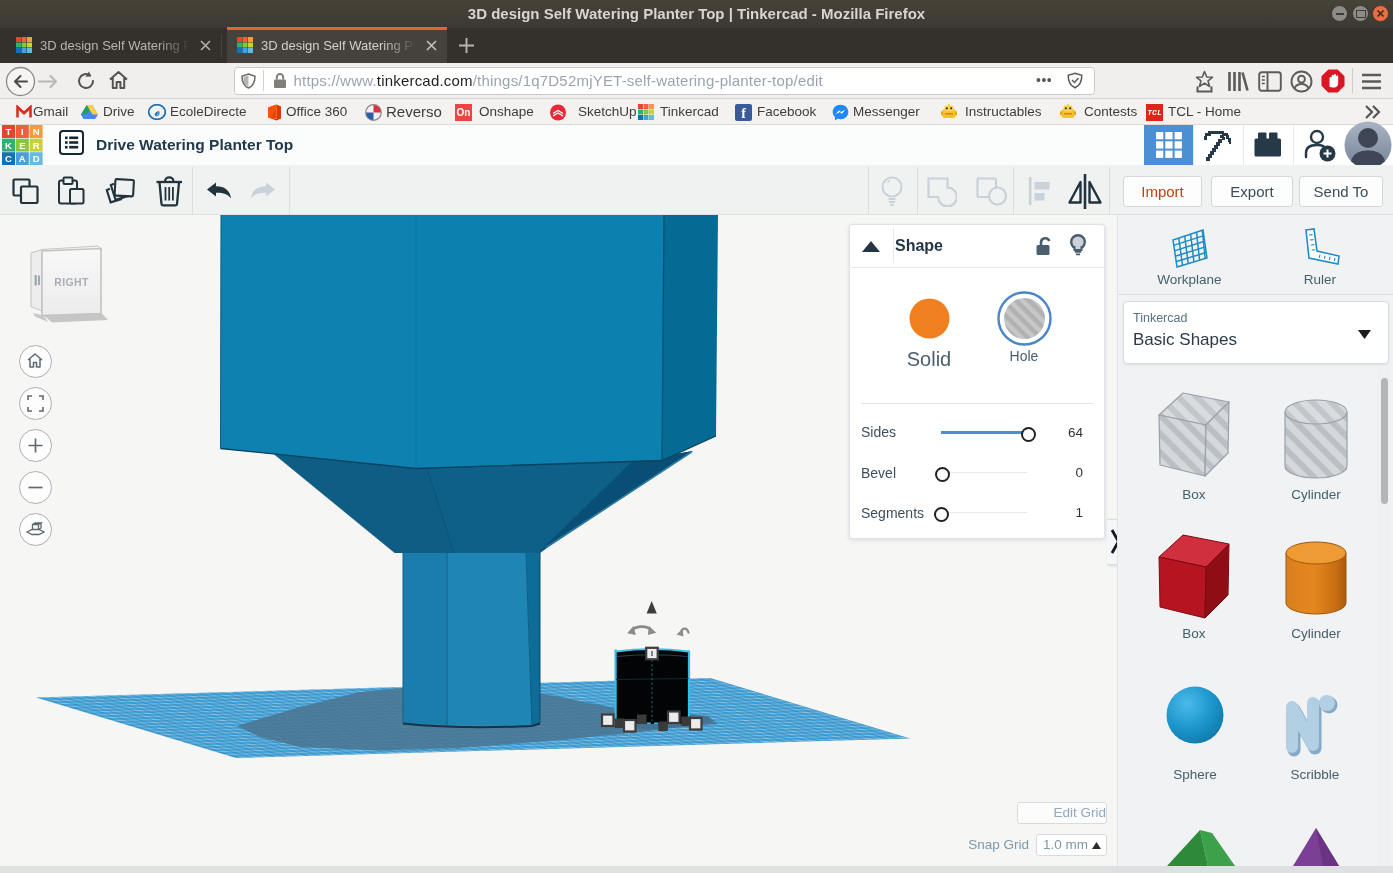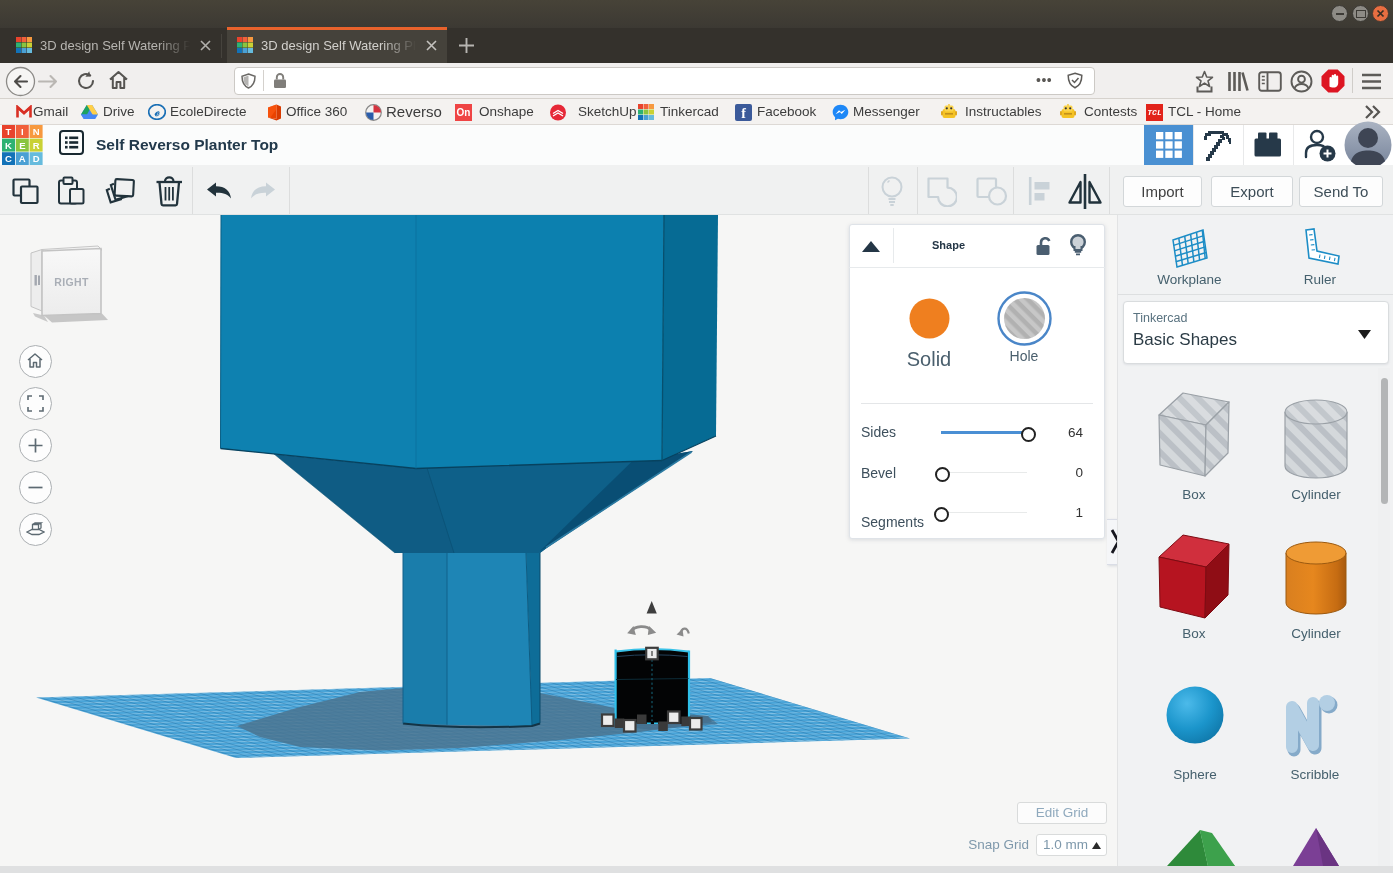--- a/index.html
+++ b/index.html
@@ -6,20 +6,22 @@
     font-family:"Liberation Sans",sans-serif;}
   .abs{position:absolute;}
   #page{position:relative;width:1393px;height:873px;background:#f6f6f5;overflow:hidden;}
   svg{display:block;}
 </style>
 </head>
 <body>
 <div id="page">
 
 <div class="abs" style="left:0;top:0;width:1393px;height:28px;background:linear-gradient(#474338,#3c3933);"></div>
+<div class="abs" style="left:0;top:0;width:1393px;height:28px;text-align:center;line-height:28px;
+  font-size:15px;font-weight:bold;color:#d8d5d1;">3D design Self Watering Planter Top | Tinkercad - Mozilla Firefox</div>
 <div class="abs" style="left:1331px;top:5px;width:17px;height:17px;border-radius:50%;background:#8d8b85;border:1px solid #3a3833;box-sizing:border-box;">
   <div class="abs" style="left:3.5px;top:6.8px;width:8.5px;height:1.8px;background:#3d3b36;"></div>
 </div>
 <div class="abs" style="left:1351.5px;top:5px;width:17px;height:17px;border-radius:50%;background:#8d8b85;border:1px solid #3a3833;box-sizing:border-box;">
   <div class="abs" style="left:3.8px;top:4.2px;width:7.5px;height:5.5px;border:1.6px solid #3d3b36;"></div>
 </div>
 <div class="abs" style="left:1372px;top:5px;width:17px;height:17px;border-radius:50%;background:#e96e41;border:1px solid #4a3a30;box-sizing:border-box;">
   <svg width="15" height="15">
         <path d="M4.5 4.5 L10.5 10.5 M10.5 4.5 L4.5 10.5" stroke="#382e23" stroke-width="1.7"></path>
       </svg>
@@ -87,20 +89,21 @@
 <div class="abs" style="left:234px;top:66.5px;width:861px;height:28px;background:#fff;border:1px solid #ccc9c5;border-radius:4px;box-sizing:border-box;"></div>
 <svg class="abs" style="left:241px;top:72.5px;" width="15" height="16" viewBox="0 0 15 16">
   <path d="M7.5 1 L14 3.2 C14 9.7 11.8 13 7.5 15 C3.2 13 1 9.7 1 3.2 Z" fill="none" stroke="#6b6966" stroke-width="1.5"></path>
   <path d="M7.5 2.6 L7.5 13.4 L4 11 C2.8 9 2.5 6 2.6 4.2 Z" fill="#6b6966" opacity="0.5"></path>
 </svg>
 <div class="abs" style="left:262.5px;top:70px;width:1px;height:21px;background:#d4d1cd;"></div>
 <svg class="abs" style="left:273px;top:72.5px;" width="14" height="16" viewBox="0 0 14 16">
   <rect x="1" y="6.5" width="12" height="8.5" rx="1.2" fill="#807e7a"></rect>
   <path d="M3.8 6.5 V4.2 a3.2 3.2 0 0 1 6.4 0 V6.5" fill="none" stroke="#807e7a" stroke-width="1.9"></path>
 </svg>
+<div class="abs" style="left:293.5px;top:66.5px;height:28px;line-height:28px;font-size:15px;letter-spacing:0.2px;color:#9aa4b2;white-space:nowrap;">https://www.<span style="color:#201f1e;">tinkercad.com</span>/things/1q7D52mjYET-self-watering-planter-top/edit</div>
 <div class="abs" style="left:1036px;top:66.5px;height:28px;line-height:26px;font-size:14px;letter-spacing:0.5px;color:#5a5855;">•••</div>
 <svg class="abs" style="left:1067px;top:72px;" width="16" height="17" viewBox="0 0 16 17">
   <path d="M8 1.2 L14.8 3.4 C14.8 10 12.4 13.7 8 15.8 C3.6 13.7 1.2 10 1.2 3.4 Z" fill="none" stroke="#5d5b58" stroke-width="1.5"></path>
   <path d="M5 8 L7.5 10.5 L11.5 6" fill="none" stroke="#5d5b58" stroke-width="1.5"></path>
 </svg>
 <svg class="abs" style="left:1193px;top:69px;" width="23" height="25" viewBox="0 0 23 25">
   <path d="M11.5 2.5 L13.7 8 L19.5 8.3 L15 11.9 L16.6 17.5 L11.5 14.1 L6.4 17.5 L8 11.9 L3.5 8.3 L9.3 8 Z" fill="none" stroke="#5d5b58" stroke-width="1.6" stroke-linejoin="round"></path>
   <path d="M4.5 17.5 L4.5 22.5 L18.5 22.5 L18.5 17.5" fill="none" stroke="#5d5b58" stroke-width="2"></path>
 </svg>
 <svg class="abs" style="left:1227px;top:70px;" width="23" height="23" viewBox="0 0 23 23">
@@ -240,21 +243,21 @@
 <div class="abs" style="left:59px;top:130px;width:25px;height:25px;border:2px solid #182830;border-radius:4px;box-sizing:border-box;">
   <svg width="21" height="21" viewBox="0 0 21 21">
     <rect x="4" y="4.5" width="2.6" height="2.6" fill="#182830"></rect>
         <rect x="4" y="9.2" width="2.6" height="2.6" fill="#182830"></rect>
         <rect x="4" y="13.9" width="2.6" height="2.6" fill="#182830"></rect>
     <rect x="8.2" y="4.5" width="9" height="2.6" fill="#182830"></rect>
         <rect x="8.2" y="9.2" width="9" height="2.6" fill="#182830"></rect>
         <rect x="8.2" y="13.9" width="9" height="2.6" fill="#182830"></rect>
   </svg>
 </div>
-<div class="abs" style="left:96px;top:125px;height:40px;line-height:40px;font-size:15.5px;font-weight:bold;color:#22394b;">Self Reverso Planter Top</div>
+<div class="abs" style="left:96px;top:125px;height:40px;line-height:40px;font-size:15.5px;font-weight:bold;color:#22394b;">Drive Watering Planter Top</div>
 
 <div class="abs" style="left:1144px;top:125px;width:49px;height:40px;background:#4a90d2;"></div>
 <svg class="abs" style="left:1156px;top:132px;" width="26" height="26" viewBox="0 0 26 26">
   <g fill="#fff">
   <rect x="0" y="0" width="7.3" height="7.3"></rect>
         <rect x="9.3" y="0" width="7.3" height="7.3"></rect>
         <rect x="18.6" y="0" width="7.3" height="7.3"></rect>
   <rect x="0" y="9.3" width="7.3" height="7.3"></rect>
         <rect x="9.3" y="9.3" width="7.3" height="7.3"></rect>
         <rect x="18.6" y="9.3" width="7.3" height="7.3"></rect>
@@ -371,21 +374,21 @@
   <rect x="6.5" y="5" width="15" height="7.5" fill="#c9d2d8"></rect>
   <rect x="6.5" y="16" width="10" height="7.5" fill="#c9d2d8"></rect>
 </svg>
 <svg class="abs" style="left:1066px;top:174px;" width="38" height="35" viewBox="0 0 38 35">
   <line x1="19" y1="0" x2="19" y2="35" stroke="#22333c" stroke-width="2.6"></line>
   <path d="M14.5 8 L14.5 28.5 L3.5 28.5 Z" fill="none" stroke="#22333c" stroke-width="2.4" stroke-linejoin="round"></path>
   <path d="M23.5 8 L23.5 28.5 L34.5 28.5 Z" fill="none" stroke="#22333c" stroke-width="2.4" stroke-linejoin="round"></path>
 </svg>
 <div class="abs" style="left:1109px;top:167px;width:1px;height:47px;background:#dcdddd;"></div>
 <div class="abs" style="left:1123px;top:176px;width:79px;height:31px;background:#fdfdfd;border:1px solid #d3d7d9;border-radius:3px;box-sizing:border-box;
-  text-align:center;line-height:29px;font-size:15px;color:#404040;">Import</div>
+  text-align:center;line-height:29px;font-size:15px;color:#c2410c;">Import</div>
 <div class="abs" style="left:1211px;top:176px;width:82px;height:31px;background:#fdfdfd;border:1px solid #d3d7d9;border-radius:3px;box-sizing:border-box;
   text-align:center;line-height:29px;font-size:15px;color:#3d4d57;">Export</div>
 <div class="abs" style="left:1299px;top:176px;width:84px;height:31px;background:#fdfdfd;border:1px solid #d3d7d9;border-radius:3px;box-sizing:border-box;
   text-align:center;line-height:29px;font-size:15px;color:#3d4d57;">Send To</div>
 
 <svg class="abs" style="left:0;top:215px;" width="1117" height="658" viewBox="0 0 1117 658">
   <defs>
     <pattern id="gpA" width="8" height="3.1" patternUnits="userSpaceOnUse" patternTransform="rotate(-1.7)">
       <rect y="0" width="8" height="0.8" fill="rgba(255,255,255,0.30)"></rect>
     </pattern>
@@ -503,21 +506,21 @@
   <path d="M6.5 8.5 L6.5 3.5 L12.5 3.5 L12.5 8.5 M6.5 3.5 L9 2 L15 2 L12.5 3.5 M12.5 8.5 L15 7 L15 2" fill="none" stroke="#5d6a72" stroke-width="1.3"></path>
 </svg>
 
 <div class="abs" style="left:849px;top:224px;width:256px;height:315px;background:#fff;border:1px solid #dfe3e8;border-radius:3px;
   box-shadow:0 1px 4px rgba(90,100,120,0.18);box-sizing:border-box;"></div>
 <div class="abs" style="left:849px;top:267px;width:256px;height:1px;background:#e7eaec;"></div>
 <div class="abs" style="left:893px;top:228px;width:1px;height:35px;background:#e7eaec;"></div>
 <svg class="abs" style="left:862px;top:241px;" width="18" height="11" viewBox="0 0 18 11">
   <polygon points="9,0 18,11 0,11" fill="#243646"></polygon>
 </svg>
-<div class="abs" style="left:932px;top:224px;height:43px;line-height:43px;font-size:11px;font-weight:bold;color:#243646;">Shape</div>
+<div class="abs" style="left:895px;top:224px;height:43px;line-height:43px;font-size:16px;font-weight:bold;color:#243646;">Shape</div>
 <svg class="abs" style="left:1036px;top:236px;" width="17" height="21" viewBox="0 0 17 21">
   <rect x="0.5" y="9" width="13" height="10" rx="1.5" fill="#4a5e70"></rect>
   <path d="M5 9 V6.5 a4.3 4.3 0 0 1 8.3 -1.5" fill="none" stroke="#4a5e70" stroke-width="2.6"></path>
 </svg>
 <svg class="abs" style="left:1069px;top:234px;" width="18" height="23" viewBox="0 0 18 23">
   <circle cx="9" cy="8" r="6.8" fill="#ccd2d8" stroke="#4a5e70" stroke-width="2.4"></circle>
   <path d="M5.5 12 L5.5 16 L12.5 16 L12.5 12" fill="#ccd2d8" stroke="#4a5e70" stroke-width="2"></path>
   <path d="M5.8 17.8 L12.2 17.8 M7 20.4 L11 20.4" stroke="#4a5e70" stroke-width="1.8"></path>
 </svg>
 <svg class="abs" style="left:902px;top:291px;" width="55" height="55" viewBox="0 0 55 55">
@@ -532,40 +535,40 @@
     </pattern>
   </defs>
   <circle cx="27.5" cy="27.5" r="26" fill="#fff" stroke="#4a86c8" stroke-width="2.4"></circle>
   <circle cx="27.5" cy="27.5" r="20.5" fill="url(#hstripe)"></circle>
 </svg>
 <div class="abs" style="left:889px;top:348px;width:80px;text-align:center;font-size:20px;color:#4a5f6d;">Solid</div>
 <div class="abs" style="left:984px;top:348px;width:80px;text-align:center;font-size:14px;color:#4a5f6d;">Hole</div>
 <div class="abs" style="left:861px;top:402.5px;width:232px;height:1px;background:#e4e6e8;"></div>
 <div class="abs" style="left:861px;top:424px;font-size:14px;color:#3d4f5c;">Sides</div>
 <div class="abs" style="left:861px;top:464.5px;font-size:14px;color:#3d4f5c;">Bevel</div>
-<div class="abs" style="left:861px;top:504.5px;font-size:14px;color:#3d4f5c;margin-top:9px;">Segments</div>
+<div class="abs" style="left:861px;top:504.5px;font-size:14px;color:#3d4f5c;">Segments</div>
 <div class="abs" style="left:941px;top:431.2px;width:86px;height:2.6px;background:#4a8fd4;"></div>
 <div class="abs" style="left:1027px;top:431.6px;width:5px;height:2px;background:#e8eaea;"></div>
 <div class="abs" style="left:1021px;top:427px;width:11px;height:11px;border-radius:50%;background:#fff;border:2px solid #222;"></div>
 <div class="abs" style="left:946px;top:471.7px;width:81px;height:1.8px;background:#e8eaea;"></div>
 <div class="abs" style="left:934.5px;top:466.5px;width:11px;height:11px;border-radius:50%;background:#fff;border:2px solid #222;"></div>
 <div class="abs" style="left:945px;top:511.7px;width:82px;height:1.8px;background:#e8eaea;"></div>
 <div class="abs" style="left:933.5px;top:506.5px;width:11px;height:11px;border-radius:50%;background:#fff;border:2px solid #222;"></div>
 <div class="abs" style="left:1053px;top:424.5px;width:30px;text-align:right;font-size:13.5px;color:#333;">64</div>
 <div class="abs" style="left:1053px;top:465px;width:30px;text-align:right;font-size:13.5px;color:#333;">0</div>
 <div class="abs" style="left:1053px;top:505px;width:30px;text-align:right;font-size:13.5px;color:#333;">1</div>
 
 <div class="abs" style="left:1107px;top:518.5px;width:17px;height:46.5px;background:#f5f6f8;border:1px solid #dadde6;border-left:none;
   border-radius:0 2px 2px 0;box-sizing:border-box;box-shadow:1px 1px 3px rgba(120,130,150,0.25);"></div>
 <svg class="abs" style="left:1109px;top:528px;" width="12" height="27" viewBox="0 0 12 27">
   <path d="M3 2 L9.5 13.5 L3 25" fill="none" stroke="#17171f" stroke-width="2.8"></path>
 </svg>
 
 <div class="abs" style="left:1017px;top:802px;width:90px;height:22px;background:#fcfcfc;border:1px solid #d9dbdb;border-radius:3px;box-sizing:border-box;
-  text-align:center;line-height:20px;font-size:13.5px;color:#8fa9bd;">Edit Grid</div>
+  text-align:right;line-height:20px;font-size:13.5px;color:#8fa9bd;">Edit Grid</div>
 <div class="abs" style="left:925px;top:834px;width:104px;height:22px;text-align:right;line-height:22px;font-size:13.5px;color:#7e98ab;">Snap Grid</div>
 <div class="abs" style="left:1035.5px;top:834px;width:71.5px;height:22px;background:#fff;border:1px solid #d9dbdb;border-radius:3px;box-sizing:border-box;"></div>
 <div class="abs" style="left:1043px;top:834px;width:50px;height:22px;line-height:21px;font-size:13.5px;color:#7e98ab;">1.0 mm</div>
 <svg class="abs" style="left:1092px;top:842px;" width="9" height="7" viewBox="0 0 9 7">
   <polygon points="4.5,0 9,7 0,7" fill="#2b2b2b"></polygon>
 </svg>
 
 <div class="abs" style="left:1117px;top:215px;width:276px;height:658px;background:#f1f2f3;border-left:1px solid #e2e3e4;box-sizing:border-box;"></div>
 
 <svg class="abs" style="left:1167px;top:226px;" width="45" height="45" viewBox="0 0 45 45">

